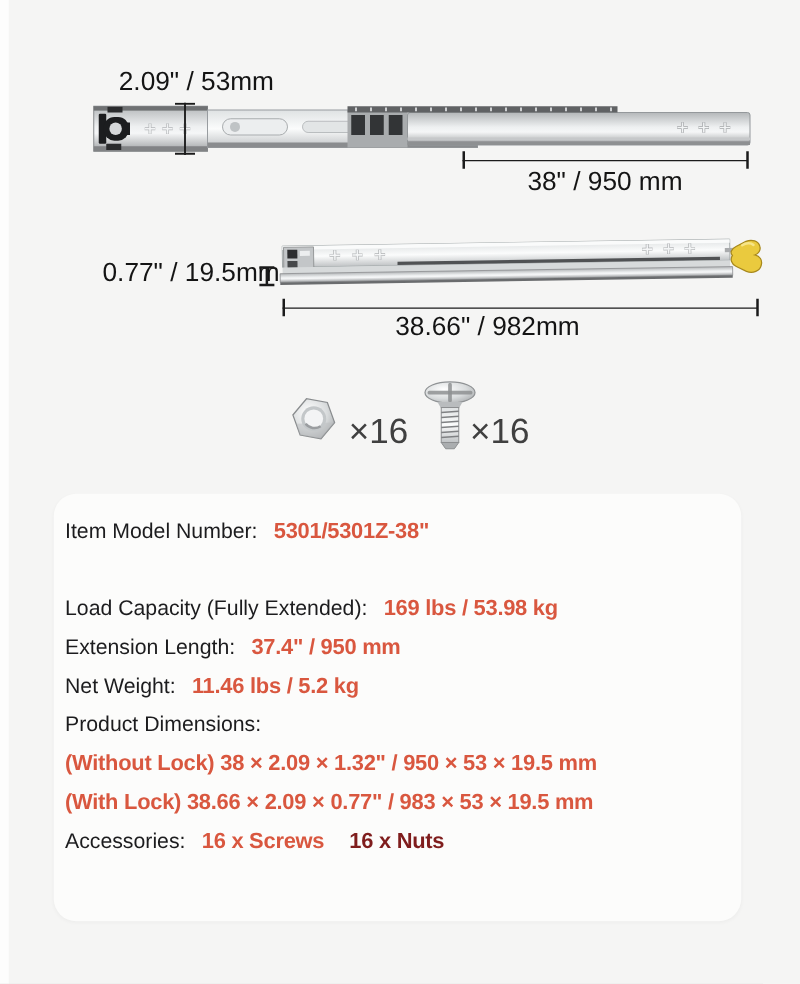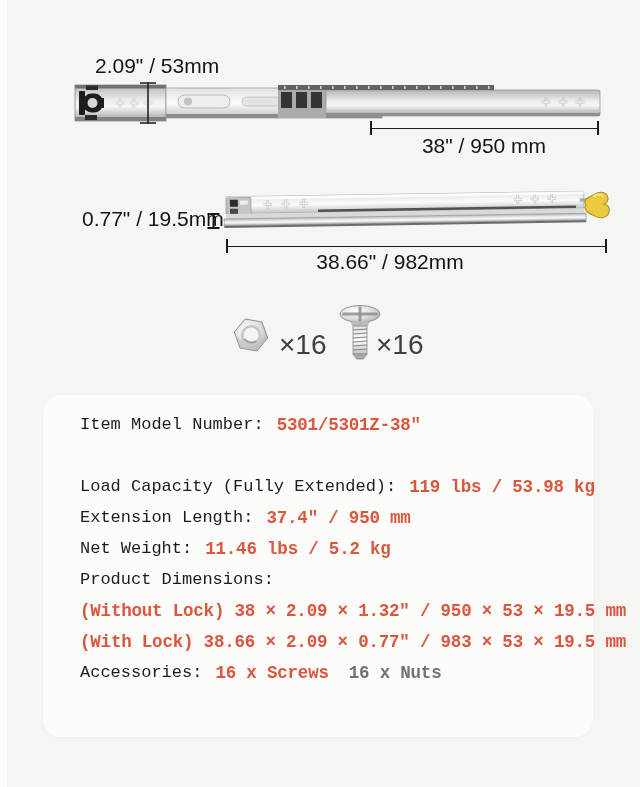--- a/index.html
+++ b/index.html
@@ -12,27 +12,27 @@
   .dim-label{position:absolute;font-size:21px;color:#141414;white-space:nowrap;}
   .dim-label.center{text-align:center;}
   .dim-h{position:absolute;height:0;border-top:1.6px solid #1b1b1b;}
   .dim-tick{position:absolute;width:1.6px;height:14px;background:#1b1b1b;}
   .svg-abs{position:absolute;}
   .count-label{position:absolute;font-size:28px;color:#404040;white-space:nowrap;}
   .specs-panel{
     position:absolute;left:43px;top:395px;width:550px;height:342px;
     background:#fcfcfb;border-radius:18px;box-shadow:0 1px 3px rgba(0,0,0,0.03);
   }
-  .spec-rows{position:absolute;left:80px;top:409px;width:520px;font-family:Liberation Mono, monospace;}
+  .spec-rows{position:absolute;left:52px;top:409px;width:520px;}
   .spec-row{height:31px;display:flex;align-items:center;white-space:nowrap;}
   .spec-label{font-size:17px;color:#1c1c1e;margin-right:13px;}
   .spec-label:empty{display:none;margin:0;}
   .spec-value{font-size:17.5px;font-weight:bold;color:#d9573f;letter-spacing:-0.2px;}
   .spec-value:empty{display:none;}
-  .spec-value2{font-size:17.5px;font-weight:bold;color:#737373;margin-left:20px;letter-spacing:-0.2px;}
+  .spec-value2{font-size:17.5px;font-weight:bold;color:#7f1d1d;margin-left:20px;letter-spacing:-0.2px;}
   .spec-value2:empty{display:none;margin:0;}
 </style>
 </head>
 <body>
 
 <div class="canvas">
   <div class="edge-strip"></div>
 
   <svg width="0" height="0" style="position:absolute">
     <defs>
@@ -202,21 +202,21 @@
   <div class="specs-panel"></div>
   <div class="spec-rows">
     <div class="spec-row">
       <span class="spec-label">Item Model Number:</span>
       <span class="spec-value">5301/5301Z-38"</span>
     </div>
     <div class="spec-row">
     </div>
     <div class="spec-row">
       <span class="spec-label">Load Capacity (Fully Extended):</span>
-      <span class="spec-value">119 lbs / 53.98 kg</span>
+      <span class="spec-value">169 lbs / 53.98 kg</span>
     </div>
     <div class="spec-row">
       <span class="spec-label">Extension Length:</span>
       <span class="spec-value">37.4" / 950 mm</span>
     </div>
     <div class="spec-row">
       <span class="spec-label">Net Weight:</span>
       <span class="spec-value">11.46 lbs / 5.2 kg</span>
     </div>
     <div class="spec-row">

